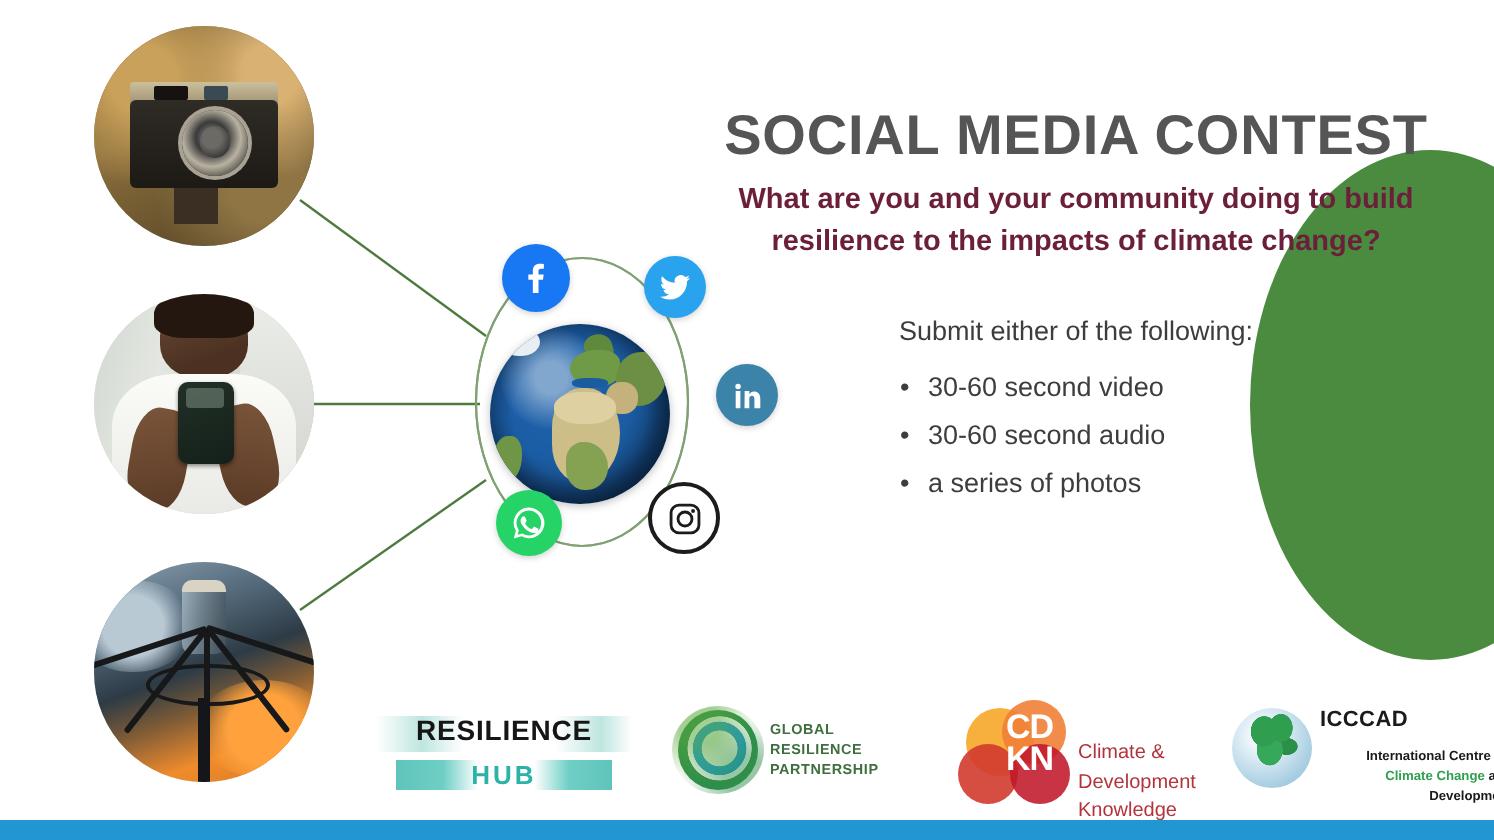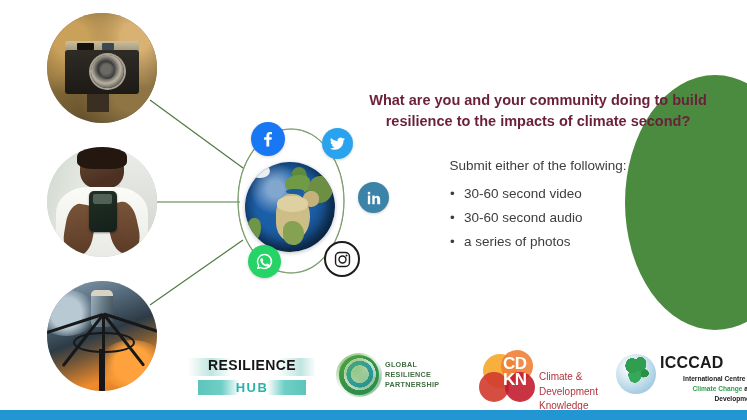--- a/index.html
+++ b/index.html
@@ -195,21 +195,21 @@
 
   
   #logo-icccad{position:absolute;left:604px;top:0px;width:140px;height:54px;}
   .icc-globe{position:absolute;left:0;top:6px;width:40px;height:40px;border-radius:50%;
       background:radial-gradient(circle at 38% 34%,#eef6fb 0 18%,#cfe4ef 42%,#a9cfe2 70%,#8cbcd6 100%);}
   .icc-globe:after{content:"";position:absolute;left:16%;top:8%;width:70%;height:72%;
       background:radial-gradient(ellipse at 36% 30%,#2f9e4f 0 26%,rgba(0,0,0,0) 27%),
                  radial-gradient(ellipse at 66% 24%,#2f9e4f 0 22%,rgba(0,0,0,0) 23%),
                  radial-gradient(ellipse at 46% 62%,#35a85a 0 30%,rgba(0,0,0,0) 31%),
                  radial-gradient(ellipse at 76% 56%,#2b8f48 0 18%,rgba(0,0,0,0) 19%);}
-  .icc-name{position:absolute;left:44px;top:6px;font-size:16px;font-weight:bold;color:#1a1a1a;letter-spacing:.2px;}
+  .icc-name{position:absolute;left:44px;top:6px;font-size:11px;font-weight:bold;color:#1a1a1a;letter-spacing:.2px;}
   .icc-sub{position:absolute;left:44px;top:26px;width:96px;font-size:6.6px;font-weight:bold;
       color:#1a1a1a;line-height:1.5;text-align:right;}
   .icc-sub .grn{color:#2f9e4f;}
 </style>
 </head>
 <body>
 
 <div id="poster">
 
   <div class="green-blob"></div>
@@ -306,21 +306,22 @@
     </svg>
   </div>
 
   <div class="sicon" id="ic-whatsapp">
     <svg width="21" height="21" viewBox="0 0 24 24">
         <path fill="#fff" d="M12.03 3.2A8.77 8.77 0 0 0 4.5 16.45L3.3 20.8l4.47-1.17a8.77 8.77 0 1 0 4.26-16.43m0 1.6a7.18 7.18 0 0 1 0 14.35 7.1 7.1 0 0 1-3.64-1l-.26-.16-2.65.7.7-2.58-.17-.27a7.17 7.17 0 0 1 6.02-11.04m-3.3 3.5c-.17 0-.44.06-.67.31-.23.25-.88.86-.88 2.1s.9 2.44 1.03 2.6c.13.18 1.74 2.78 4.3 3.79 2.13.84 2.57.67 3.03.63.46-.04 1.49-.61 1.7-1.2s.21-1.1.15-1.2c-.07-.1-.24-.17-.5-.3s-1.49-.74-1.72-.82c-.23-.08-.4-.13-.56.13s-.65.81-.8.98c-.14.17-.29.19-.54.06-.25-.13-1.06-.39-2.02-1.25-.75-.66-1.25-1.48-1.4-1.73-.14-.25-.01-.39.11-.51.11-.11.25-.3.38-.44.12-.15.16-.25.24-.42s.04-.32-.02-.45c-.06-.13-.55-1.37-.76-1.87-.2-.49-.4-.42-.55-.43z"></path>
       </svg>
   </div>
 
   <div class="rightcol">
-    <div class="subtitle">What are you and your community doing to build resilience to the impacts of climate second?</div>
+    <div class="maintitle">SOCIAL MEDIA CONTEST</div>
+    <div class="subtitle">What are you and your community doing to build resilience to the impacts of climate change?</div>
     <div class="submitlabel">Submit either of the following:</div>
     <ul class="submitlist">
       <li>30-60 second video</li>
       <li>30-60 second audio</li>
       <li>a series of photos</li>
     </ul>
   </div>
 
   <div class="logos">
 

